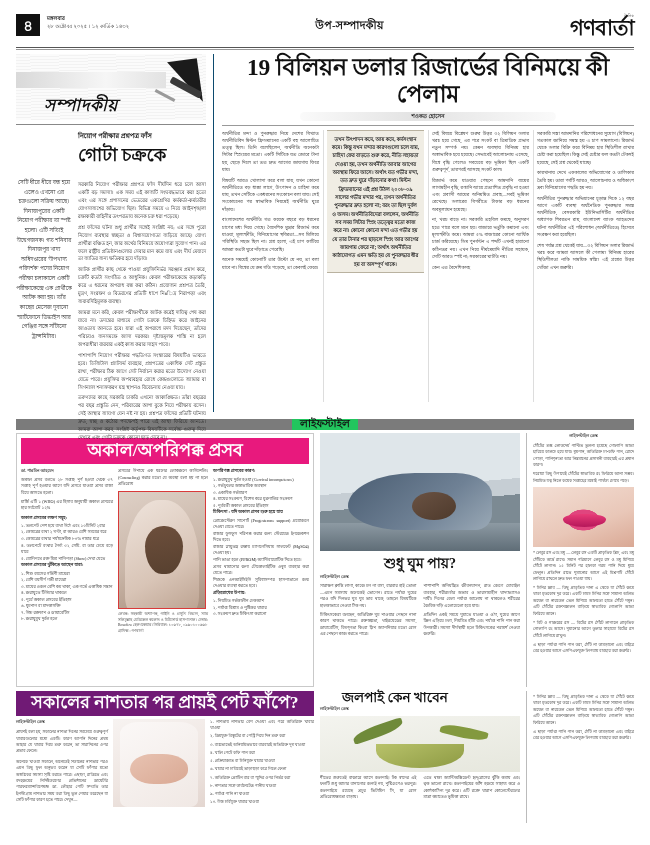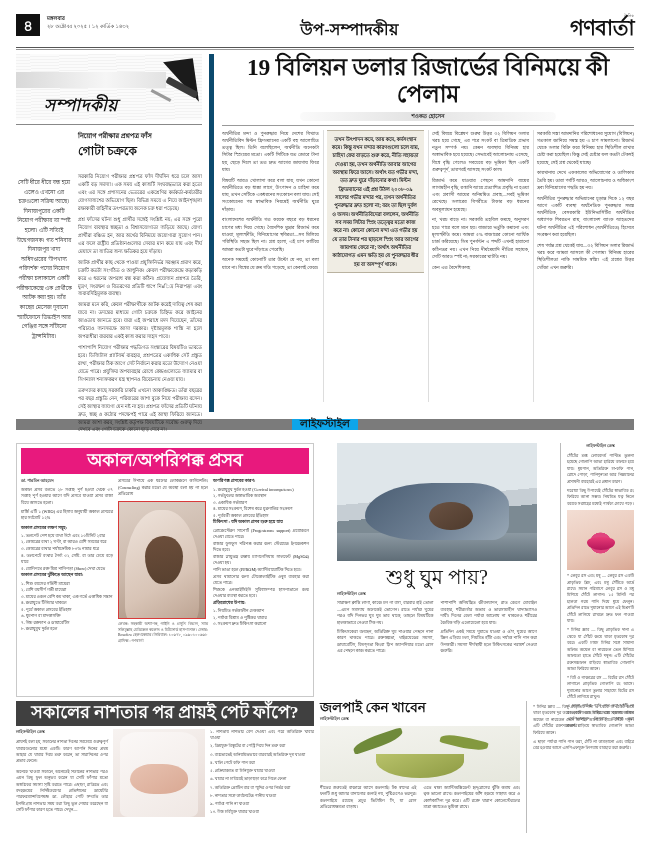--- a/index.html
+++ b/index.html
@@ -39,21 +39,21 @@
   .dateblock .day {
     font-size: 5.2px; font-weight: bold; letter-spacing: .1px;
     color: #111; line-height: 1.5;
     font-family: "Liberation Sans", sans-serif;
   }
   .dateblock .date {
     font-size: 5.2px; color: #222; line-height: 1.5;
     font-family: "Liberation Sans", sans-serif;
   }
   .mh-center {
-    font-size: 16px; font-weight: bold; color: #111;
+    font-size: 11px; font-weight: bold; color: #111;
     padding-top: 3px; letter-spacing: .3px;
   }
   .mh-right { text-align: right; padding-top: 0px; }
   .mh-right .kicker1 {
     font-size: 4px; color: #333; line-height: 1;
     font-family: "Liberation Sans", sans-serif;
   }
   .mh-right .logo {
     font-size: 21px; font-weight: bold; color: #111;
     line-height: .95; letter-spacing: -.5px;
@@ -63,21 +63,21 @@
     border-top: 1px solid #555;
     border-bottom: 1px solid #999;
     height: 3px; margin: 3px 0 0 0;
   }
 
   
   .topblock { display: flex; margin-top: 4px; height: 358px; }
   .editorial-col {
     width: 198px; flex: 0 0 198px;
     padding-right: 7px;
-    border-right: 5px solid #0c4a6e;
+    border-right: 1px solid #0c4a6e;
     position: relative;
   }
   .lead-col { flex: 1; padding-left: 8px; }
 
   
   .pen-art {
     height: 66px; position: relative; overflow: hidden;
     background:
       repeating-linear-gradient(178deg, #f2f2f2 0 1px, #fbfbfb 1px 3px);
     border-bottom: 0;
@@ -117,21 +117,21 @@
     width: 56px; flex: 0 0 56px;
     font-size: 5.6px; line-height: 1.72; text-align: center;
     color: #1c1c1c; padding-top: 48px;
   }
   .ed-main { flex: 1; }
   .ed-kicker {
     font-size: 6.6px; font-weight: bold; color: #111;
     margin-bottom: 2px;
   }
   .ed-head {
-    font-size: 12px; font-weight: bold; color: #111;
+    font-size: 18px; font-weight: bold; color: #111;
     line-height: 1.28; margin-bottom: 14px;
   }
   .ed-text {
     font-size: 4.9px; line-height: 1.62; text-align: justify;
     color: #222;
   }
   .ed-text p { margin: 0 0 3px 0; }
 
   
   .lead-head {
@@ -162,25 +162,25 @@
     break-inside: avoid;
   }
 
   
   .ls-band {
     display: flex; align-items: center; margin-top: 6px; height: 13px;
   }
   .ls-band .bar { flex: 1; height: 11px; background: #7b7b7b; }
   .ls-band .lbl {
     padding: 0 8px; font-size: 10.5px; font-weight: bold; color: #111;
-    background: #0ea5e9; line-height: 1;
-  }
-
-  
-  .ls-grid { display: flex; margin-top: 12px; gap: 23px; height: 254px; justify-content: space-between; }
+    background: #22c55e; line-height: 1;
+  }
+
+  
+  .ls-grid { display: flex; margin-top: 2px; gap: 6px; height: 254px; justify-content: space-between; }
   .ls-left { width: 298px; flex: 0 0 298px; border: 1px solid #c9c9c9; padding: 4px; }
   .ls-mid  { width: 200px; flex: 0 0 200px; }
   .ls-right{ flex: 1; border-left: 1px solid #bbb; padding-left: 6px; }
 
   .pink-head {
     background: #e8197d; color: #fff;
     font-size: 17.5px; font-weight: bold;
     text-align: center; padding: 3px 0 4px 0; line-height: 1.1;
   }
   .pink-body { display: flex; gap: 5px; margin-top: 4px; }
@@ -227,31 +227,31 @@
   .sleep-photo .head {
     position: absolute; left: 46%; top: 50%; width: 22%; height: 24%;
     background: linear-gradient(150deg,#6a5243,#4e3a2c);
     border-radius: 50%;
   }
   .sleep-photo .desk {
     position: absolute; left: 0; bottom: 0; width: 100%; height: 24%;
     background: linear-gradient(180deg,#8d9aa3,#5f6d77);
   }
   .mid-head {
-    font-size: 20px; font-weight: normal; text-align: center;
+    font-size: 14px; font-weight: bold; text-align: center;
     margin: 5px 0 2px 0; line-height: 1.15;
   }
   .mini-byline { font-size: 4.2px; font-weight: bold; color: #333; margin-bottom: 2px; }
   .mid-cols {
     column-count: 2; column-gap: 7px;
     font-size: 4.2px; line-height: 1.56; text-align: justify; color: #222;
     height: 82px; overflow: hidden;
   }
   .mid-cols p { margin: 0 0 2.5px 0; }
-  .olive-head { font-size: 13.5px; font-weight: bold; text-align: left; line-height: 1.1; }
+  .olive-head { font-size: 13.5px; font-weight: bold; text-align: left; line-height: 1.1; margin-left: 22px; }
 
   .r-head {
     font-size: 13px; font-weight: bold; text-align: center; line-height: 1.2;
   }
   .r-body {
     font-size: 4.1px; line-height: 1.58; text-align: justify; color: #222;
     margin-top: 3px;
   }
   .r-body p { margin: 0 0 2.5px 0; }
   .lips-photo {
@@ -266,21 +266,21 @@
     background: linear-gradient(180deg,#e83b77,#b5175a);
     border-radius: 50% 50% 58% 58% / 46% 46% 66% 66%;
   }
 
   
   .bottom { display: flex; margin-top: 4px; gap: 6px; height: 132px; }
   .bot-left { width: 298px; flex: 0 0 298px; }
   .bot-mid { width: 200px; flex: 0 0 200px; }
   .bot-right { flex: 1; border-left: 1px solid #bbb; padding-left: 6px; }
   .red-head {
-    background: #404040; color: #fff;
+    background: #701a75; color: #fff;
     font-size: 17.5px; font-weight: bold;
     text-align: center; padding: 2px 0 3px 0; line-height: 1.12;
   }
   .bot-cols { display: flex; gap: 5px; margin-top: 3px; }
   .bc { font-size: 4.1px; line-height: 1.56; text-align: justify; color: #222; }
   .bc.c1 { width: 92px; flex: 0 0 92px; }
   .bc.c2 { width: 92px; flex: 0 0 92px; }
   .bc.c3 { flex: 1; }
   .belly-photo {
     width: 100%; height: 88px;

